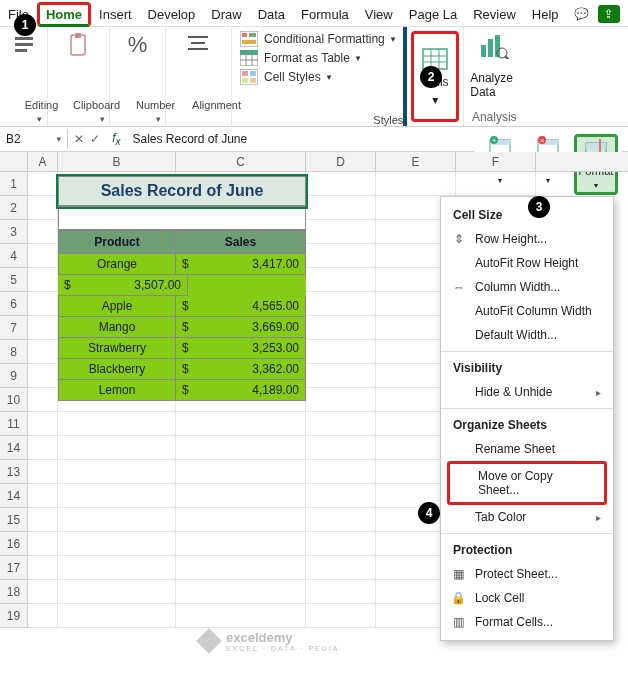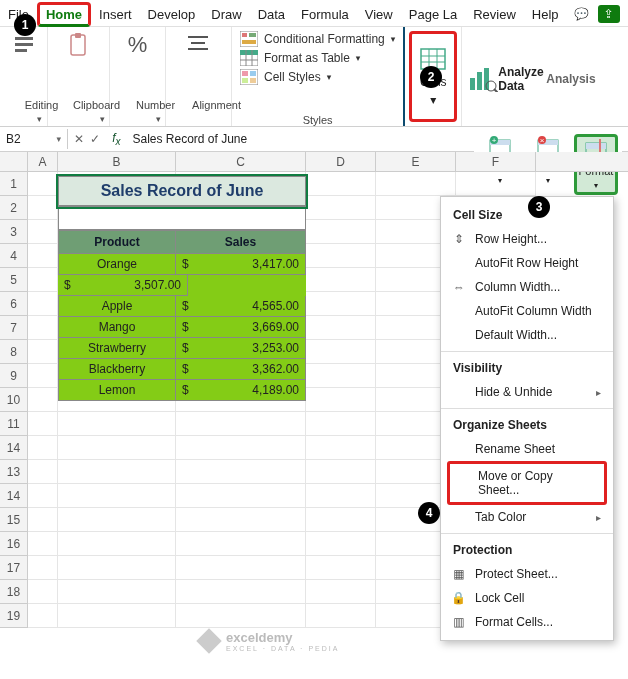--- a/index.html
+++ b/index.html
@@ -17,24 +17,24 @@
   .num-badge { position: absolute; width: 22px; height: 22px; background: #000; color: #fff; border-radius: 50%; display: flex; align-items: center; justify-content: center; font-weight: bold; font-size: 12px; z-index: 50; }
 
   
   .ribbon { display: flex; align-items: stretch; background: #fff; height: 100px; border-top: 1px solid #e0e0e0; }
   .rgroup { border-right: 1px solid #e6e6e6; padding: 4px 6px 2px 6px; display: flex; flex-direction: column; justify-content: space-between; align-items: center; }
   .r-icon { width: 28px; height: 28px; display: flex; align-items: center; justify-content: center; color: #444; }
   .rgroup .lbl { font-size: 11px; color: #444; text-align: left; padding-left: 36px; }
   .rgroup .chev { font-size: 9px; color: #555; margin-top:2px;}
   .styles-col { display: flex; flex-direction: column; gap: 3px; padding: 4px 8px; border-right:1px solid #e6e6e6;}
   .styles-item { display: flex; align-items: center; gap: 6px; font-size: 12px; color: #333;}
-  .styles-footer { text-align: center; font-size: 11px; color: #444; }
+  .styles-footer { text-align: right; font-size: 11px; color: #444; }
 
   .cells-box { width: 48px; margin: 4px; display:flex; flex-direction:column; align-items:center; justify-content:center; gap:4px; padding: 6px 2px;}
-  .analyze-box { padding: 6px 6px 2px 6px; display:flex; align-items:center; justify-content:flex-start; border-left:1px solid #e6e6e6;font-weight:bold;}
+  .analyze-box { padding: 6px 6px 2px 6px; display:flex; flex-direction:column; align-items:center; justify-content:space-between; border-left:1px solid #e6e6e6;}
 
   
   .fx-row { display:flex; align-items:center; border-top:1px solid #d0d0d0; border-bottom:1px solid #d0d0d0; height:26px; }
   .namebox { width: 68px; border-right:1px solid #ccc; padding: 3px 6px; display:flex; justify-content:space-between; align-items:center;}
   .fx-btns { display:flex; gap:6px; padding: 0 6px; color:#666; }
   .fx-label { font-style: italic; color:#14532d; padding:0 6px;}
   .fx-input { flex:1; padding:3px 6px; }
 
   
   .sheet { position: relative; }
@@ -134,21 +134,21 @@
     <div class="r-icon">
       <svg width="26" height="22">
           <rect x="2" y="2" width="20" height="2" fill="#555"></rect>
           <rect x="5" y="8" width="14" height="2" fill="#555"></rect>
           <rect x="2" y="14" width="20" height="2" fill="#555"></rect>
         </svg>
     </div>
     <div><span class="lbl">Alignment</span><div class="chev">▾</div></div>
   </div>
 
-  <div style="display:flex; flex-direction:column; border-right:2px solid #0c4a6e;">
+  <div style="display:flex; flex-direction:column; border-right:4px solid #0c4a6e;">
     <div class="styles-col" style="border:none; flex:1;">
       <div class="styles-item">
         <svg width="18" height="16">
             <rect x="0" y="0" width="18" height="16" fill="none" stroke="#888"></rect>
             <rect x="2" y="2" width="5" height="4" fill="#d77"></rect>
             <rect x="9" y="2" width="7" height="4" fill="#7a7"></rect>
             <rect x="2" y="9" width="14" height="4" fill="#da4"></rect>
           </svg>
         <span>Conditional Formatting</span>
           <span style="font-size:9px;">▾</span>

